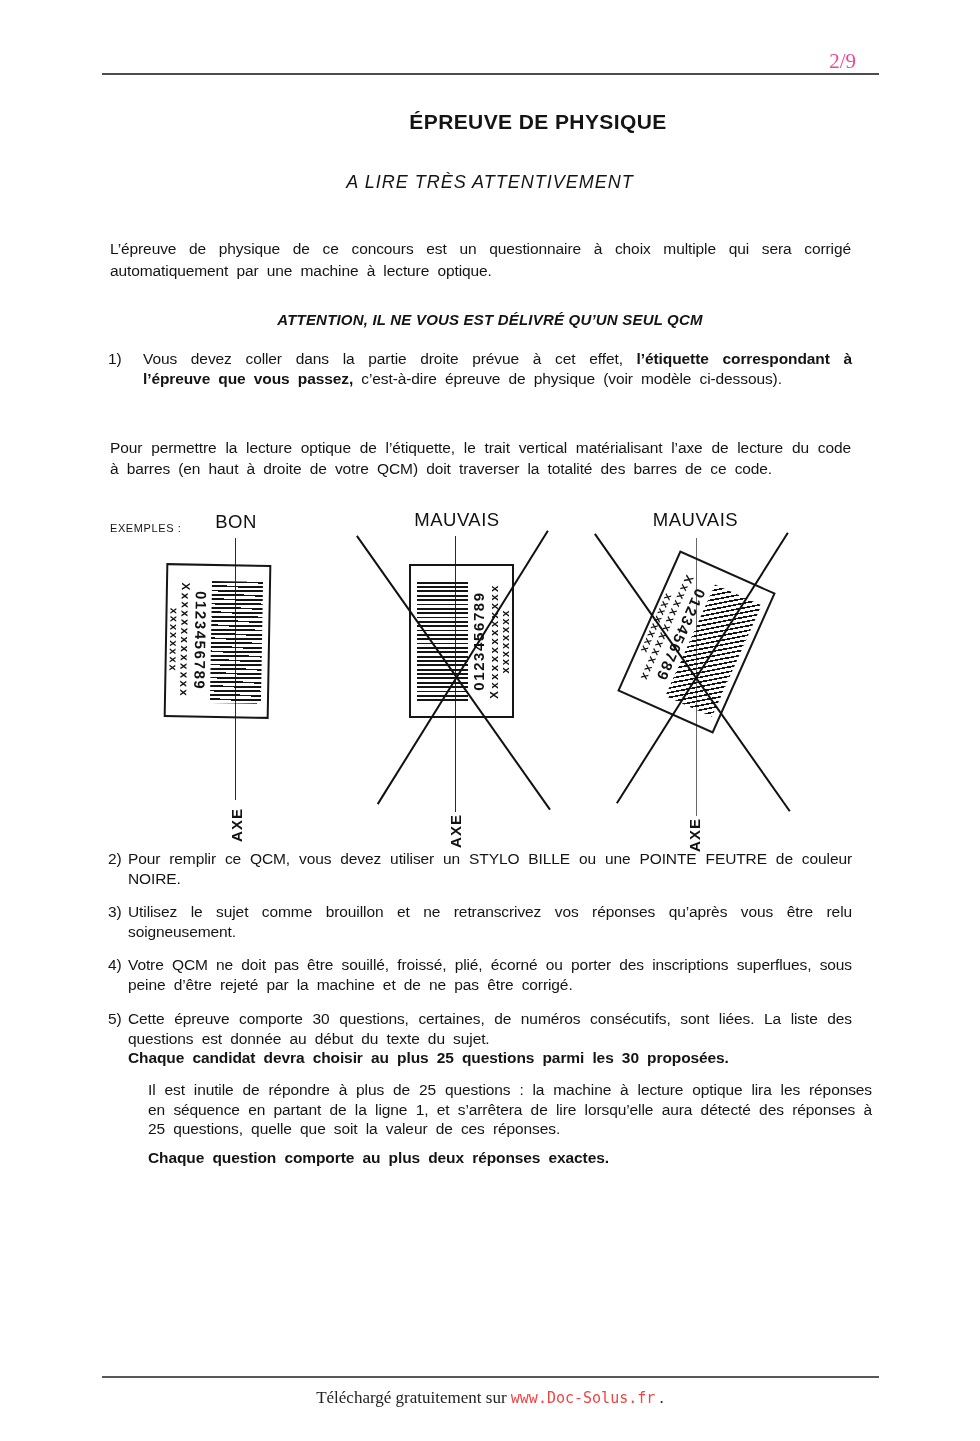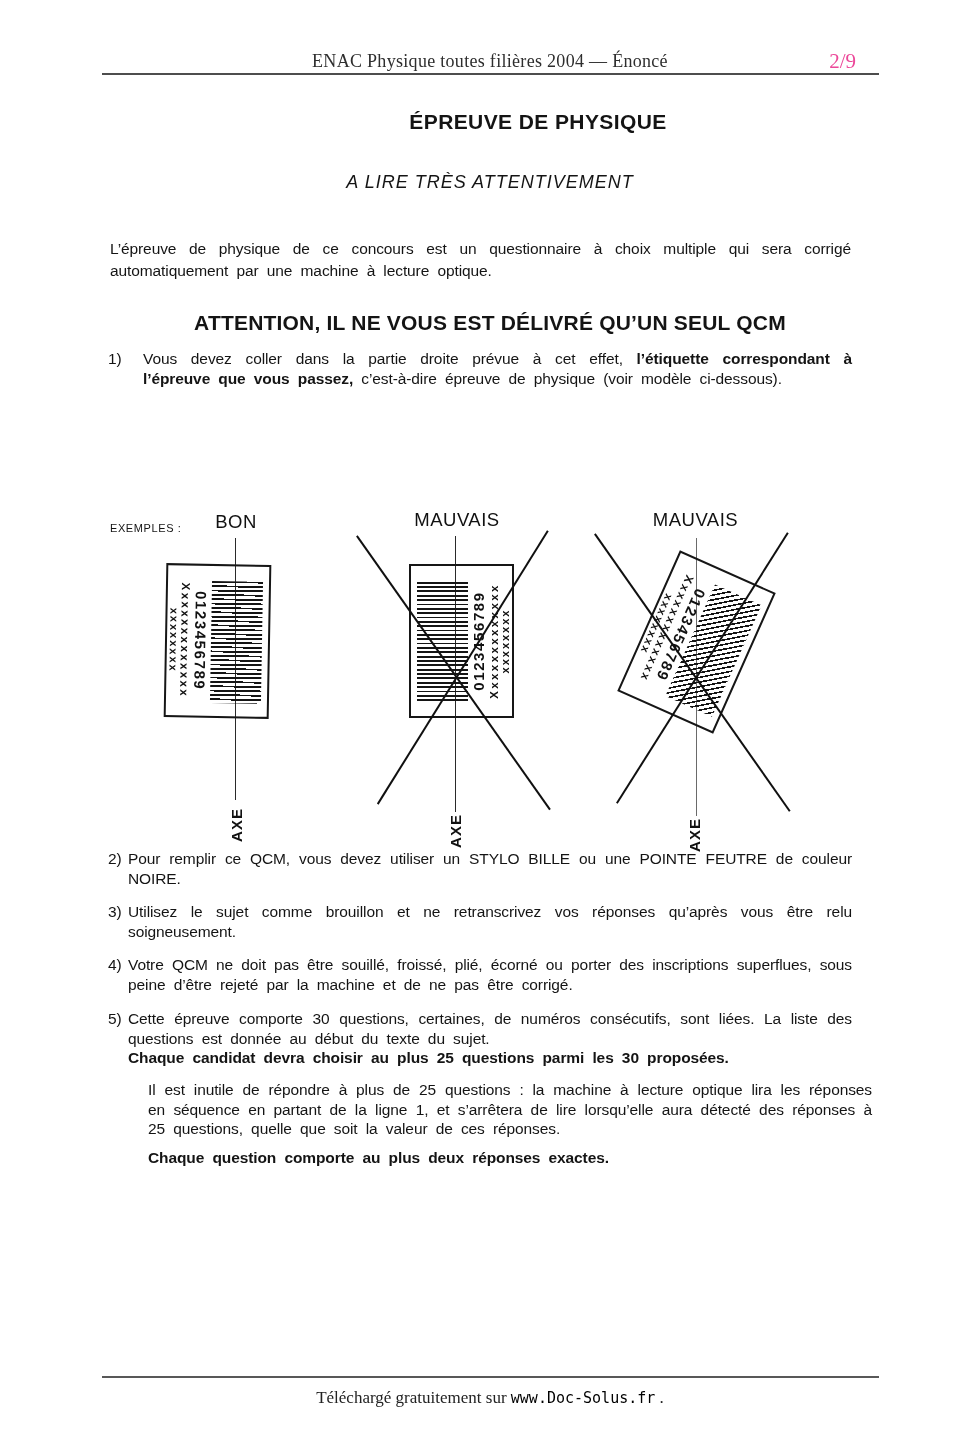--- a/index.html
+++ b/index.html
@@ -13,29 +13,29 @@
   
   .header-title{top:51px;left:0;width:100%;text-align:center;
     font-family:"Liberation Serif",serif;font-size:18px;color:#2e2e2e;letter-spacing:.3px;}
   .page-number{top:49px;left:796px;width:60px;text-align:right;
     font-family:"Liberation Serif",serif;font-size:21px;color:#ec4899;}
   .rule{left:102px;width:777px;height:2.4px;background:#4d4d4d;}
   .header-rule{top:73px;}
   .footer-rule{top:1376px;height:2px;background:#585858;}
   .footer-line{top:1388px;left:0;width:100%;text-align:center;
     font-family:"Liberation Serif",serif;font-size:17px;color:#222;}
-  .footer-link{font-family:"DejaVu Sans Mono",monospace;font-size:15px;color:#000000;
+  .footer-link{font-family:"DejaVu Sans Mono",monospace;font-size:15px;color:#ef4444;
     text-decoration:none;cursor:pointer;}
 
   
   .doc-title{top:110px;left:0;width:100%;text-align:center;
     font-size:21px;font-weight:700;letter-spacing:.4px;margin-left:48px;}
   .doc-subtitle{top:172px;left:0;width:100%;text-align:center;
     font-size:18px;font-style:italic;letter-spacing:1px;}
-  .center-heading{left:0;width:100%;text-align:center;font-size:21px;font-weight:700;letter-spacing:.2px;}
+  .center-heading{left:0;width:100%;text-align:center;font-size:15px;font-weight:700;letter-spacing:.2px;font-style:italic;}
   .body-par{left:110px;width:741px;text-align:justify;
     font-size:15.5px;line-height:21.5px;word-spacing:4px;letter-spacing:-.1px;}
   .examples-label{top:502px;left:110px;font-size:11px;letter-spacing:.6px;margin-top:20px;}
 
   .item{left:108px;width:744px;}
   .item-num{position:absolute;left:0;top:0;font-size:15.5px;line-height:19.5px;}
   .item-body{margin-left:20px;text-align:justify;
     font-size:15.5px;line-height:19.5px;word-spacing:4px;letter-spacing:-.1px;hyphens:manual;}
   .item1-body{margin-left:35px;}
   .b{font-weight:700;}
@@ -60,36 +60,36 @@
   .rot1{transform:rotate(1deg);}
   .rot180{transform:rotate(180deg);}
   .rot24{transform:rotate(24deg);}
   .diag-bad2-bars{background:repeating-linear-gradient(145deg,#141414 0 1.6px,transparent 1.6px 4.6px);}
 </style>
 </head>
 <body>
 
 <div class="page">
 
-  <div class="abs header-title">ENAC Physique toutes filières 2004 — Énoncé</div>
   <div class="abs page-number">2/9</div>
   <div class="abs rule header-rule"></div>
 
   <div class="abs doc-title">ÉPREUVE DE PHYSIQUE</div>
   <div class="abs body-par" style="top:238px">L’épreuve de physique de ce concours est un questionnaire à choix multiple qui sera corrigé automatiquement par une machine à lecture optique.</div>
 
   <div class="abs doc-subtitle">A LIRE TRÈS ATTENTIVEMENT</div>
 
   <div class="abs center-heading" style="top:311px">ATTENTION, IL NE VOUS EST DÉLIVRÉ QU’UN SEUL QCM</div>
 
   <div class="abs item" style="top:349px">
     <span class="item-num">1)</span>
     <div class="item-body item1-body"><span>Vous devez coller dans la partie droite prévue à cet effet, </span><span class="b">l’étiquette correspondant à l’épreuve que vous passez,</span><span> c’est-à-dire épreuve de physique (voir modèle ci-dessous).</span></div>
   </div>
 
+  <div class="abs body-par" style="top:437px;line-height:21px">Pour permettre la lecture optique de l’étiquette, le trait vertical matérialisant l’axe de lecture du code à barres (en haut à droite de votre QCM) doit traverser la totalité des barres de ce code.</div>
 
   <div class="abs examples-label">EXEMPLES :</div>
 
   <div class="abs figure">
 
     <div class="diag-caption" style="left:200px;top:6px;width:72px">BON</div>
     <div class="axis-line" style="left:234.7px;top:33px;height:262px"></div>
     <div class="sticker rot1" style="left:165px;top:59px">
       <div class="vtxt sticker-xs-short">xxxxxxxx</div>
       <div class="vtxt sticker-xs-long">Xxxxxxxxxxxxx</div>

